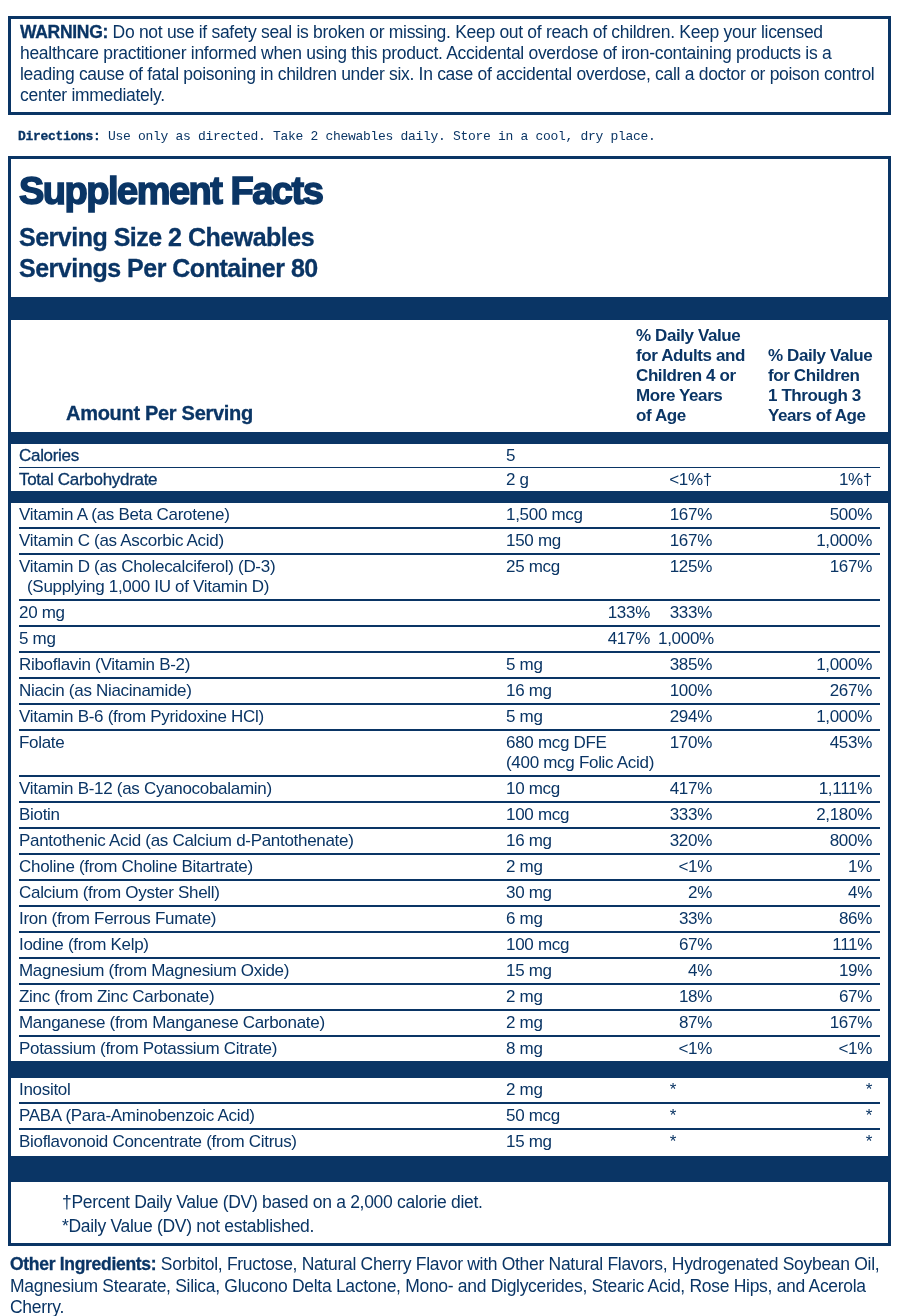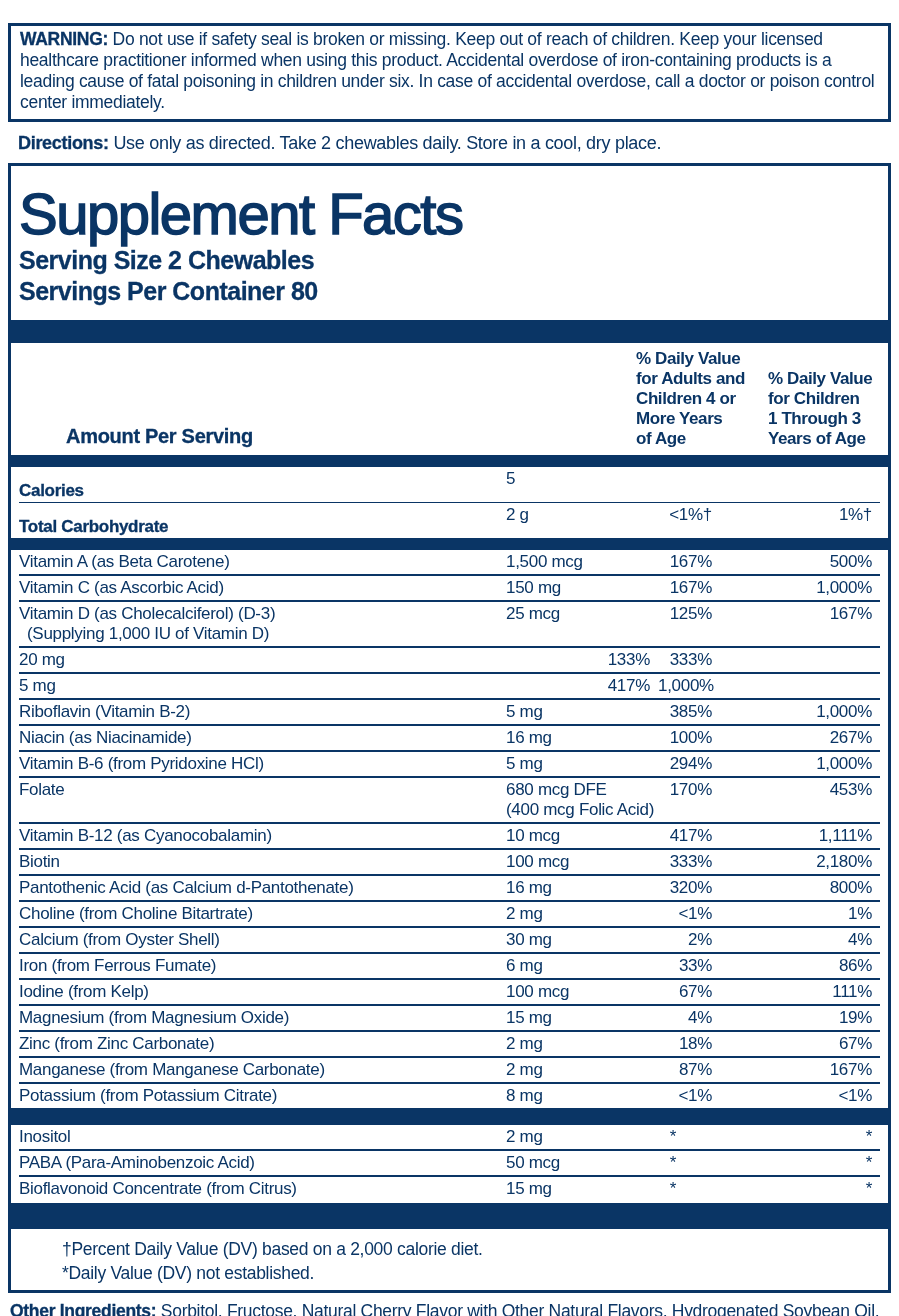--- a/index.html
+++ b/index.html
@@ -8,44 +8,44 @@
   body {
     width: 899px; height: 1316px; overflow: hidden;
     color: var(--ink);
     font-family: "Liberation Sans", sans-serif;
     -webkit-font-smoothing: antialiased;
   }
   .page { width: 899px; padding: 0 8px; }
 
   
   .warning-box {
-    margin-top: 23px;
+    margin-top: 16px;
     border: 3px solid var(--ink);
     padding: 3px 9px 6px 9px;
     font-size: 17.5px; line-height: 21px; letter-spacing: -0.3px;
   }
   .lead-label { font-weight: bold; -webkit-text-stroke-width: 0.3px; }
 
   
   .directions {
     margin: 11px 0 0 10px;
-    font-size: 18px; line-height: 21px; letter-spacing: -0.3px;
+    font-size: 13px; line-height: 21px; letter-spacing: -0.3px; font-family: Liberation Mono, monospace;
   }
 
   
   .facts {
     margin-top: 9px;
     border: 3px solid var(--ink);
     padding: 0 8px 5px 8px;
   }
   .facts-title {
-    font-size: 58px; line-height: 62px;
-    font-weight: normal; letter-spacing: -1.5px;
+    font-size: 38px; line-height: 62px;
+    font-weight: bold; letter-spacing: -1.5px;
     -webkit-text-stroke-width: 1.5px;
-    margin-top: 17px;
+    margin-top: 1px;
   }
   .serving-line {
     font-size: 25px; line-height: 31px; font-weight: bold;
     letter-spacing: -0.5px; -webkit-text-stroke-width: 0.3px;
   }
   .bar { background: var(--ink); margin-left: -8px; margin-right: -8px; }
   .bar-1 { height: 23px; margin-top: 13px; }
   .bar-2 { height: 12px; }
   .bar-3 { height: 12px; }
   .bar-4 { height: 17px; }
@@ -68,21 +68,21 @@
 
   .rows .row {
     display: grid;
     grid-template-columns: 1fr 152px 62px 160px;
     padding: 2px 0 2px 0;
     font-size: 17px; line-height: 20px; letter-spacing: -0.3px;
   }
   .rows .row + .row { border-top: 2px solid var(--ink); }
   .rows.macro .row { padding: 2px 0 1px 0; }
   .rows.macro .row + .row { border-top: 1.5px solid var(--ink); }
-  .rows.macro .cell-name { font-weight: bold; margin-top: 12px; -webkit-text-stroke-width: 0.3px; }
+  .rows.macro .cell-name { font-weight: normal; -webkit-text-stroke-width: 0.3px; }
   .cell-name .sub { padding-left: 8px; }
   .cell-amount { white-space: nowrap; }
   .cell-adults { text-align: right; padding-right: 8px; }
   .cell-children { text-align: right; padding-right: 8px; }
   .rows.other .cell-adults { padding-right: 44px; }
 
   .footnotes { padding: 8px 0 0 0; }
   .footnotes div { font-size: 17.5px; line-height: 24px; letter-spacing: -0.3px; margin-left: 43px; }
 
   

